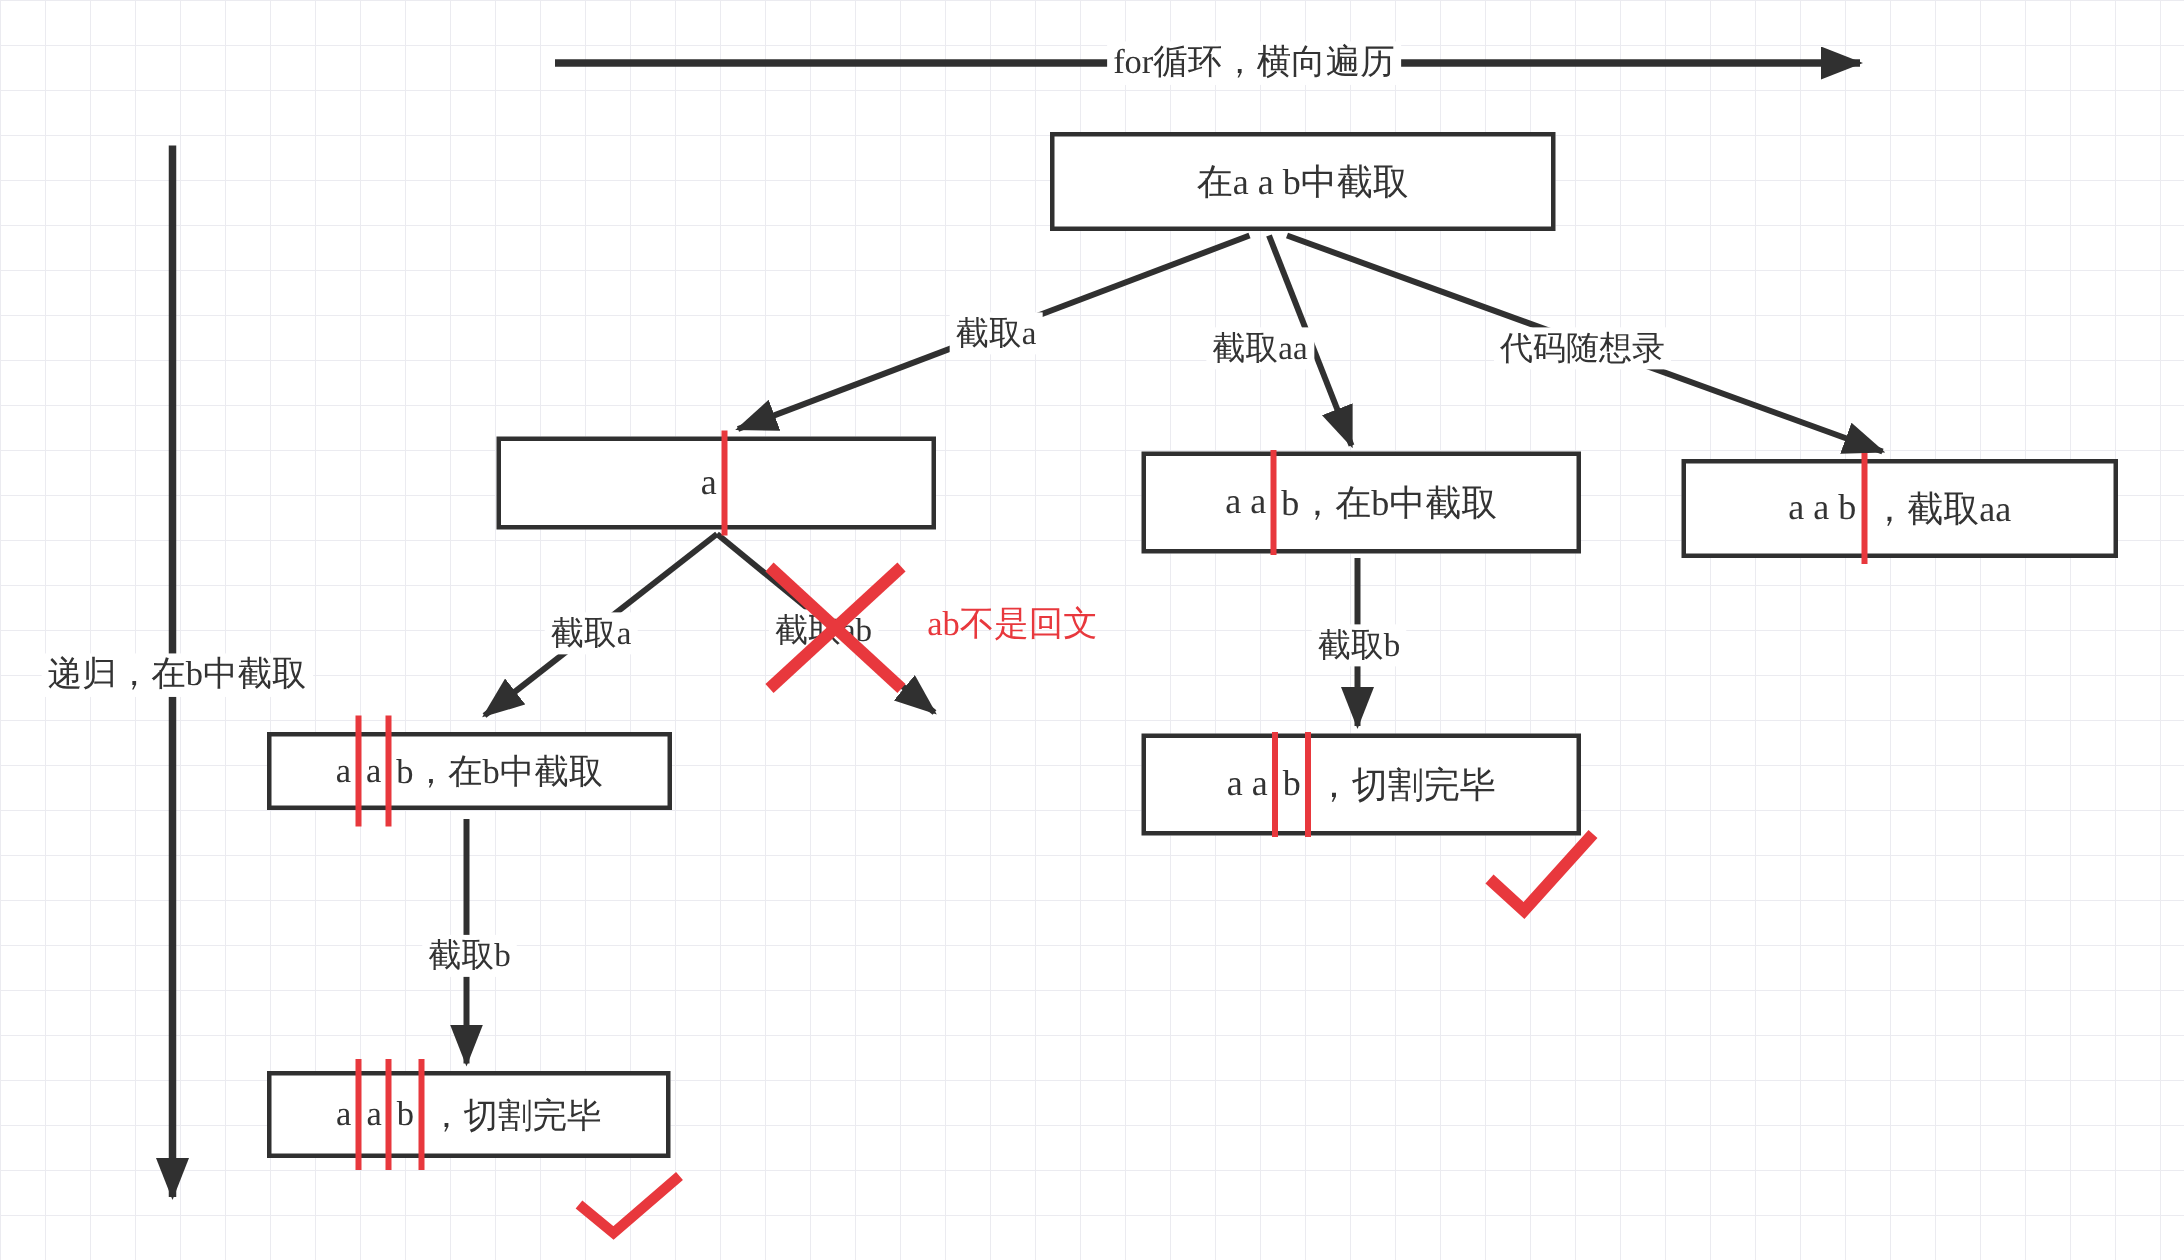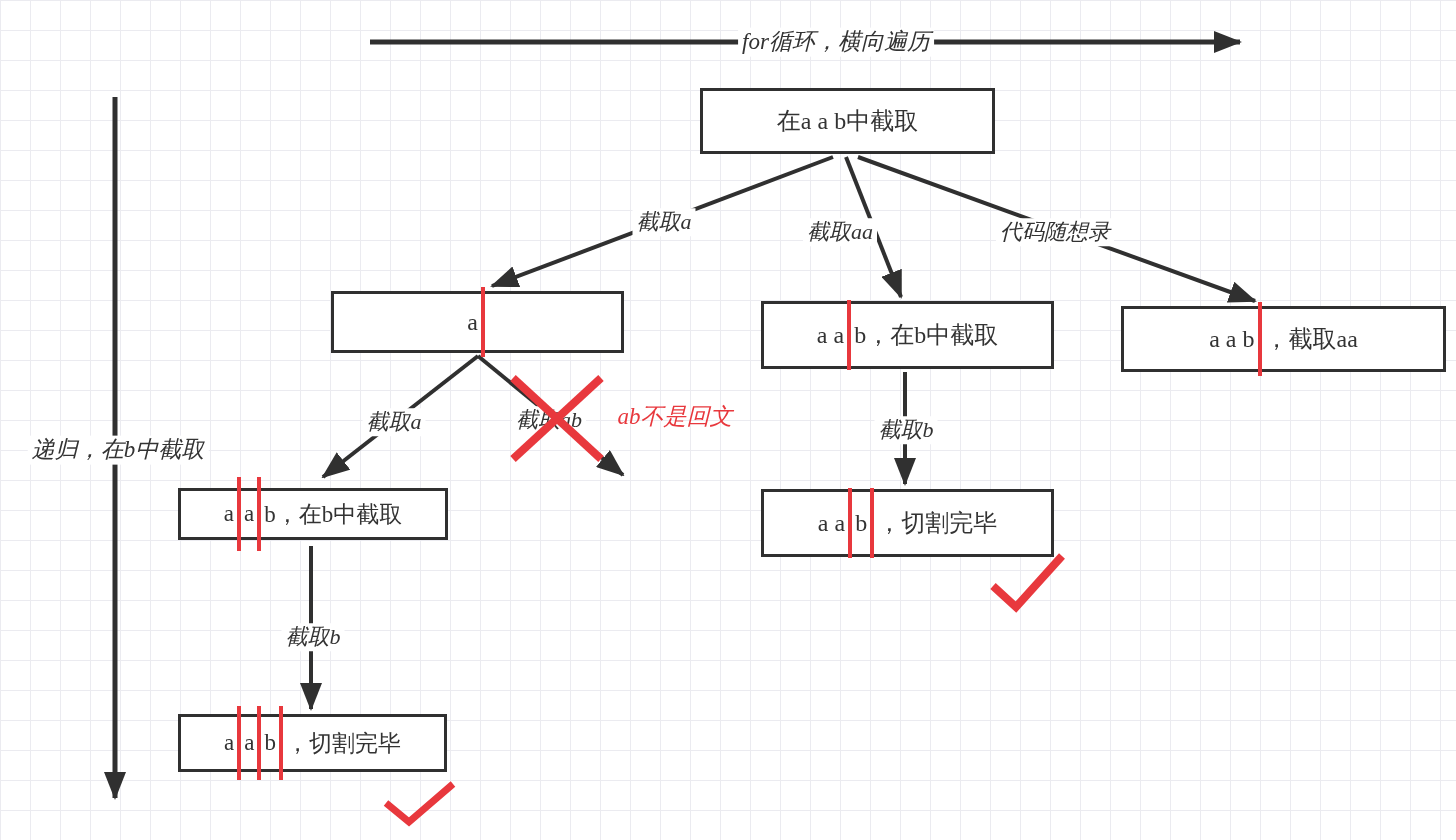--- a/index.html
+++ b/index.html
@@ -17,21 +17,21 @@
   .layer.marks{z-index:4;}
   .node{
     position:absolute;z-index:2;box-sizing:border-box;
     border:3px solid #303030;background:#fff;
     display:flex;align-items:center;justify-content:center;
     font-size:24px;white-space:pre;
   }
   .cut{flex:none;width:4px;background:#e8383d;margin:0 3px;}.c70{height:70px}.c74{height:74px}
   .elabel{
     position:absolute;z-index:3;transform:translate(-50%,-50%);
-    background:#fff;padding:0 4px;font-size:22px;white-space:pre;line-height:1.25;font-style:italic;
+    background:#fff;padding:0 4px;font-size:22px;white-space:pre;line-height:1.25;
   }
   .axis-label{font-size:23px;}
   .red-text{color:#e8383d;background:transparent;font-size:23px;}
   .logo{position:absolute;z-index:3;left:1140px;top:695px;width:210px;height:110px;}
   .logo-text{
     position:absolute;left:0;top:58px;width:210px;text-align:center;
     font-size:30px;font-weight:bold;font-style:italic;color:#0d0d0d;
     letter-spacing:5px;white-space:pre;
   }
 </style>
@@ -52,36 +52,36 @@
       <path d="M833,157 L492,286" stroke-width="4" marker-end="url(#ah)"></path>
       <path d="M846,157 L901,297" stroke-width="4" marker-end="url(#ah)"></path>
       <path d="M858,157 L1255,301" stroke-width="4" marker-end="url(#ah)"></path>
       <path d="M478,356 L323,477" stroke-width="4" marker-end="url(#ah)"></path>
       <path d="M478,356 L623,475" stroke-width="4" marker-end="url(#ah)"></path>
       <path d="M905,372 L905,484" stroke-width="4" marker-end="url(#ah)"></path>
       <path d="M311,546 L311,709" stroke-width="4" marker-end="url(#ah)"></path>
     </g>
   </svg>
 
-  <div class="node" style="left:700px;top:88px;width:295px;height:66px">
+  <div class="node" style="left:700px;top:88px;width:337px;height:66px">
     <span>在a a b中截取</span>
   </div>
 
   <div class="node" style="left:331px;top:291px;width:293px;height:62px">
     <span>a</span>
     <span class="cut c70"></span>
   </div>
 
   <div class="node" style="left:761px;top:301px;width:293px;height:68px">
     <span>a a</span>
     <span class="cut c70"></span>
     <span>b，在b中截取</span>
   </div>
 
-  <div class="node" style="left:1121px;top:306px;width:325px;height:66px">
+  <div class="node" style="left:1121px;top:306px;width:291px;height:66px">
     <span>a a b</span>
     <span class="cut c74"></span>
     <span>，截取aa</span>
   </div>
 
   <div class="node" style="left:178px;top:488px;width:270px;height:52px;font-size:23px">
     <span>a</span>
     <span class="cut c74"></span>
     <span>a</span>
     <span class="cut c74"></span>

